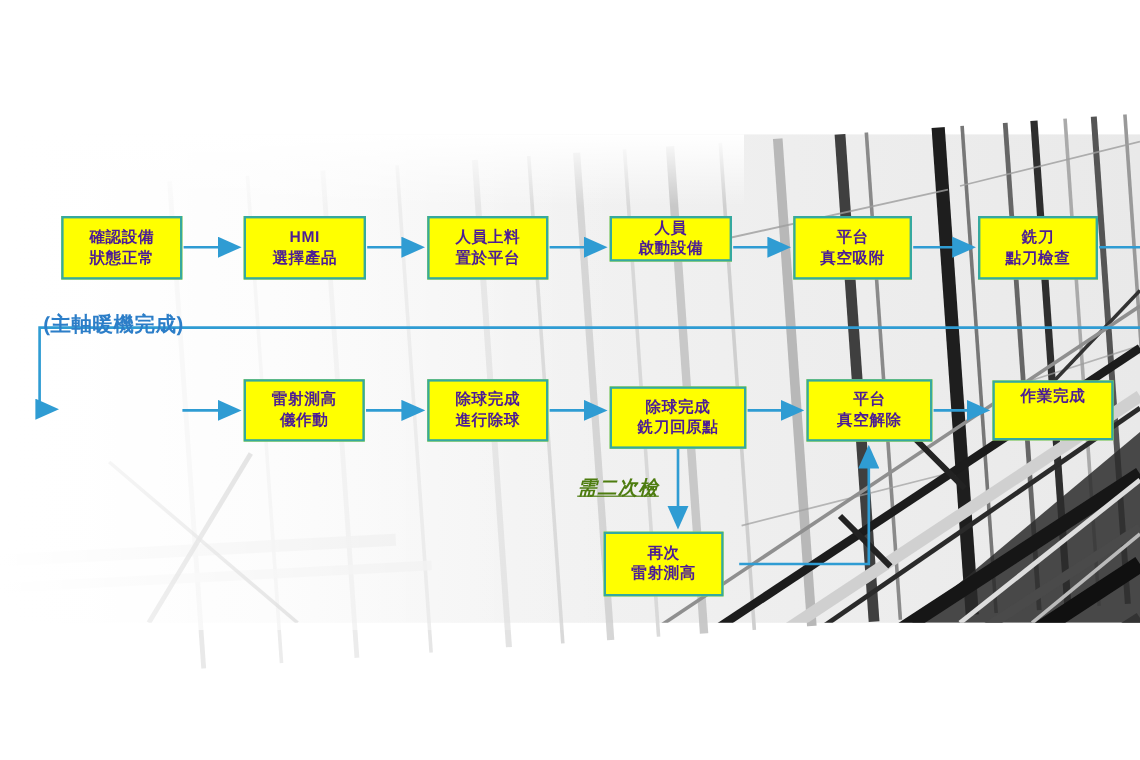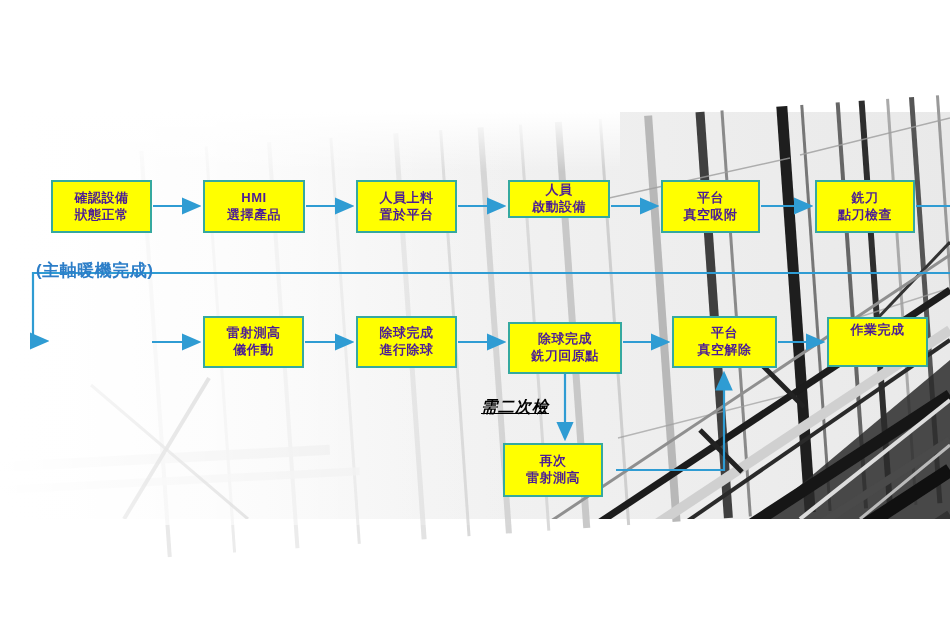--- a/index.html
+++ b/index.html
@@ -18,21 +18,21 @@
     display:flex;flex-direction:column;align-items:center;justify-content:center;
     font-weight:700;font-size:13px;line-height:1.28;color:#4c1d95;
     text-align:center;white-space:pre-line;letter-spacing:0.5px;
   }
   .box.top-text{justify-content:flex-start;padding-top:3px;}
   .note-blue{
     position:absolute;color:var(--note-color);font-size:17px;font-weight:700;
     white-space:nowrap;letter-spacing:0.5px;margin-top:23px;
   }
   .note-italic{
-    position:absolute;color:#000000;font-size:16px;font-weight:700;font-style:italic;
+    position:absolute;color:#4d7c0f;font-size:16px;font-weight:700;font-style:italic;
     text-decoration:underline;white-space:nowrap;letter-spacing:1px;
   }
 </style>
 </head>
 <body>
 
 <div id="stage">
 
   <svg id="bg" viewBox="0 0 950 633" xmlns="http://www.w3.org/2000/svg">
     <defs>

